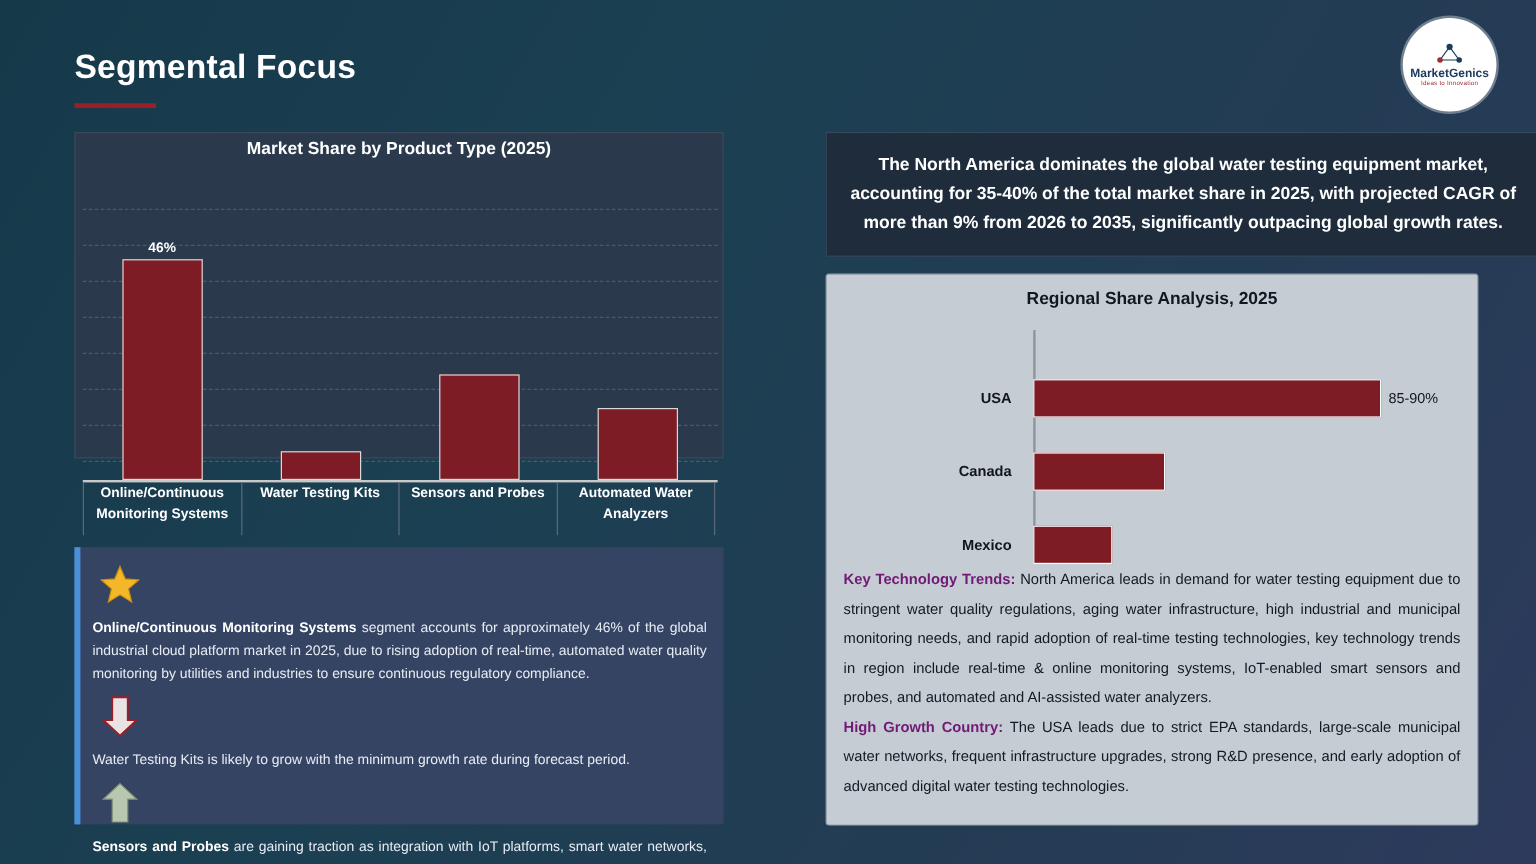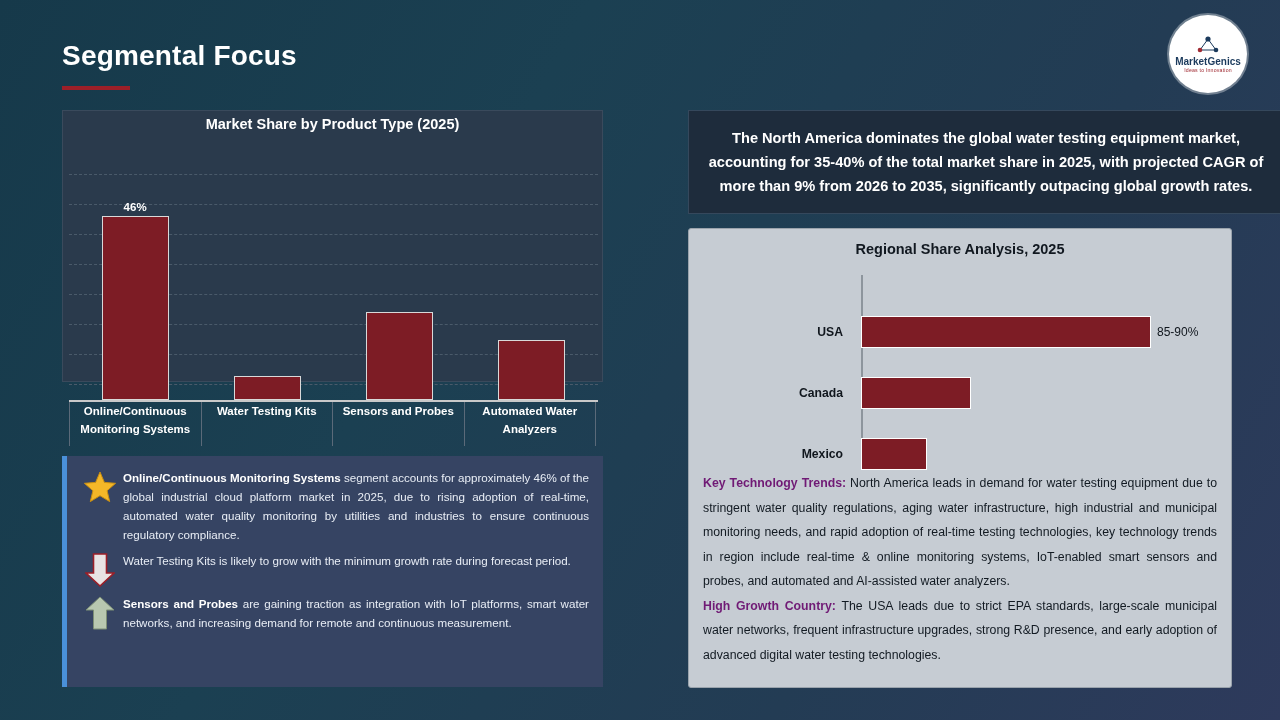--- a/index.html
+++ b/index.html
@@ -82,21 +82,21 @@
   .cat:last-child { border-right: 1px solid #5b6a79; }
 
   
   .insights {
     position: absolute; left: 62px; top: 456px;
     width: 541px; height: 231px;
     background: #364463;
     border-left: 5px solid #4a90d9;
     padding: 12px 14px 10px 10px;
   }
-  .insight-row { display: flex; margin-bottom: 7px; }
+  .insight-row { display: flex; margin-bottom: 7px; flex-direction: column; }
   .insight-icon { width: 46px; flex: 0 0 46px; display: flex; align-items: flex-start; justify-content: center; padding-top: 2px; }
   .insight-text {
     flex: 1; color: #e8edf5; font-size: 11.6px; line-height: 19px;
     text-align: justify;
   }
   .insight-text b { color: #ffffff; }
 
   
   .callout {
     position: absolute; left: 688px; top: 110px;

